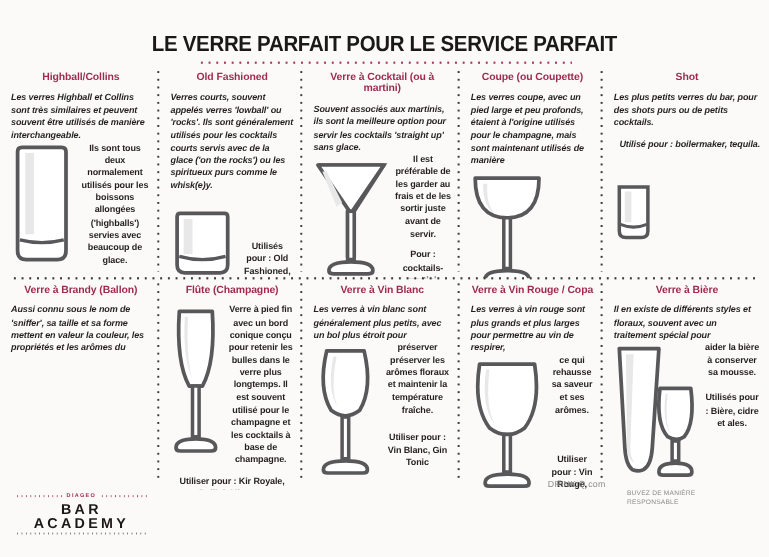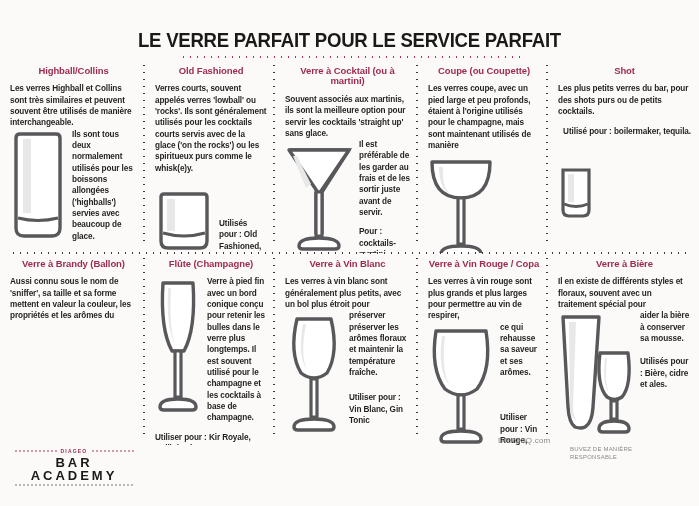--- a/index.html
+++ b/index.html
@@ -70,31 +70,32 @@
     line-height:1.1;
     letter-spacing:-0.1px;
   }
   .body-text{
     font-size:8.2px;
     line-height:1.38;
     font-weight:bold;
     color:#231f20;
     margin:0;
     letter-spacing:-0.1px;
+    font-style:italic;
   }
   .wrap-zone{position:relative;}
   
   .glass{
     float:left;
     margin:1px 6px 2px 0;
     shape-margin:2px;
   }
   .side-text{
     font-size:8.2px;line-height:1.38;font-weight:bold;
-    color:#231f20;margin:0;letter-spacing:-0.1px;
+    color:#231f20;margin:0;letter-spacing:-0.1px;text-align:center;
   }
   .side-text + .side-text{margin-top:8px;}
   .clearfix::after{content:"";display:block;clear:both;}
 
   
   .footer{position:absolute;left:0;top:432px;width:699px;height:74px;}
   .logo{position:absolute;left:14px;top:16px;width:120px;text-align:center;}
   .logo-top{
     display:flex;align-items:center;justify-content:center;gap:4px;
     font-size:5px;letter-spacing:1.2px;color:#9e2b4e;font-weight:bold;

